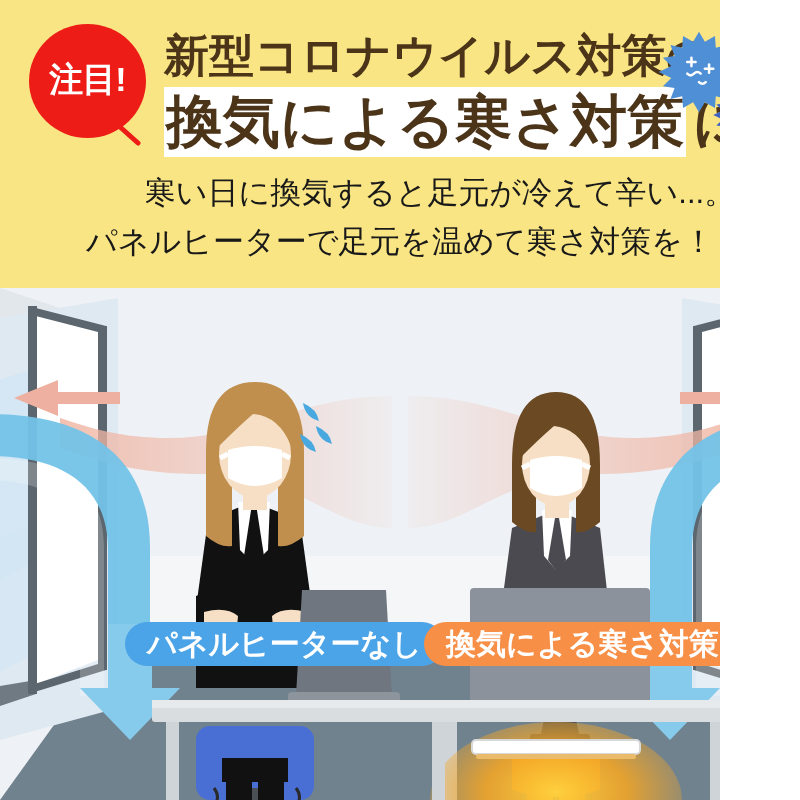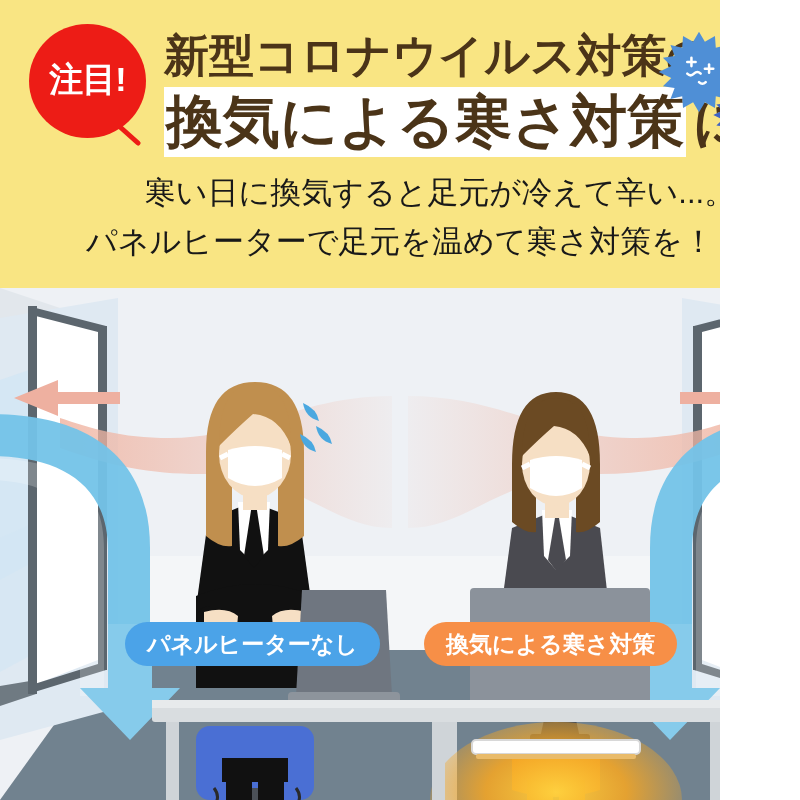--- a/index.html
+++ b/index.html
@@ -52,21 +52,21 @@
   #scene{
     position:absolute;left:0;top:288px;width:800px;height:512px;
     background:#eef1f5;overflow:hidden;
   }
   #scene-svg{position:absolute;left:0;top:0;width:800px;height:512px;}
 
   
   .pill{
     position:absolute;height:44px;border-radius:22px;
     display:flex;align-items:center;justify-content:flex-end;
-    color:#ffffff;font-size:23px;font-weight:bold;letter-spacing:0px;
+    color:#ffffff;font-size:30px;font-weight:bold;letter-spacing:0px;
     white-space:nowrap;padding:0 22px;box-sizing:border-box;
   }
   #pill-left{left:125px;top:334px;background:#4ba3e8;}
   #pill-right{left:424px;top:334px;background:#f78f47;}
 </style>
 </head>
 <body>
 
 <div id="stage">
 

